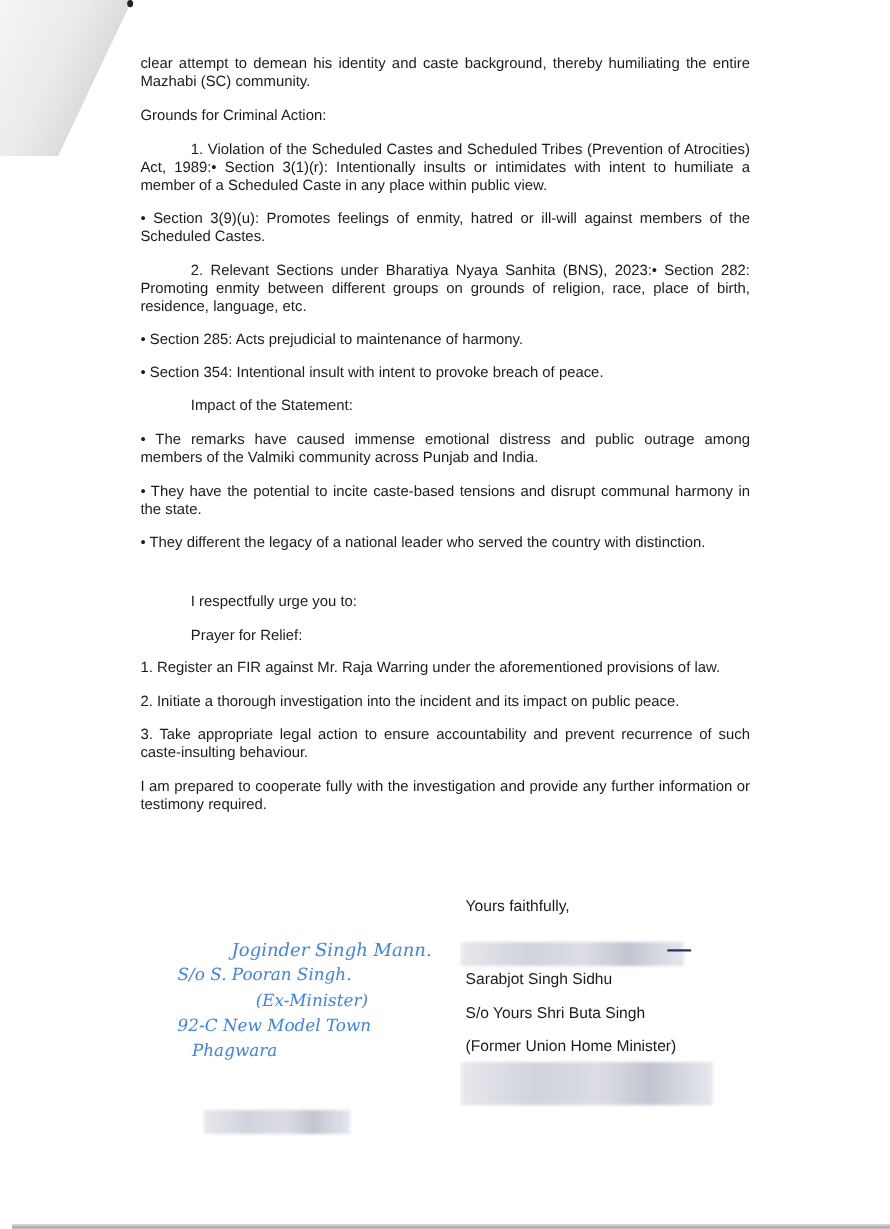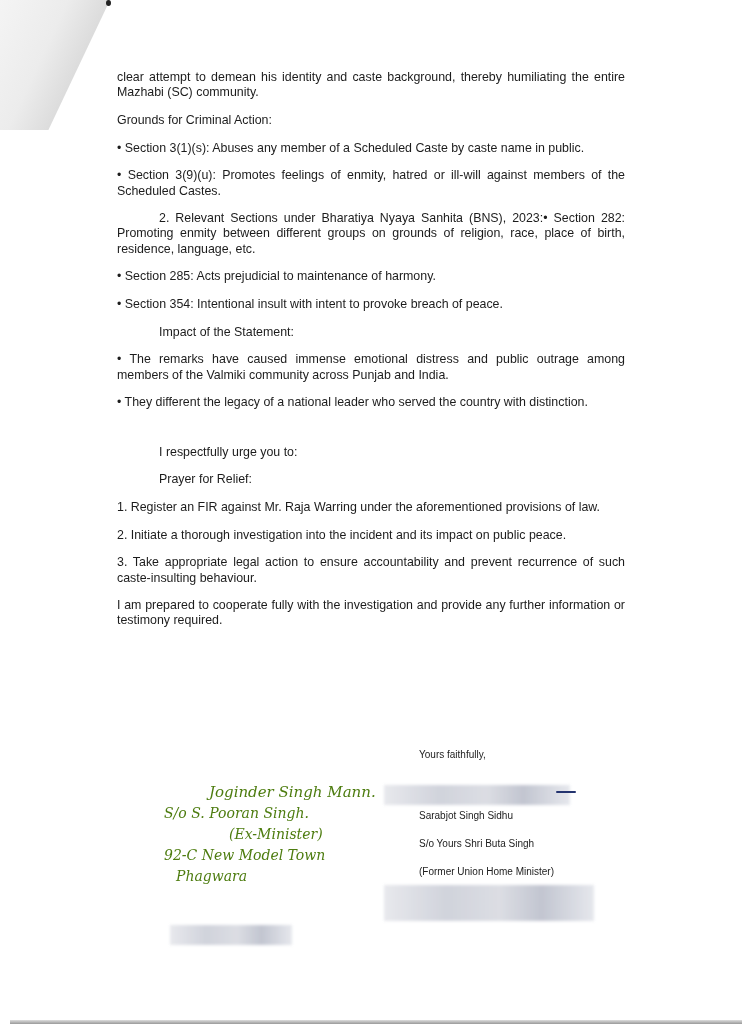--- a/index.html
+++ b/index.html
@@ -9,64 +9,65 @@
     font-family: "Liberation Sans", sans-serif;
     color: #1c1c1c;
   }
   .page-fold {
     position: absolute; left: 0; top: 0; width: 110px; height: 130px;
     background: linear-gradient(115deg, #f4f4f4 0%, #ececec 40%, #d8d8d8 70%, rgba(255,255,255,0) 72%);
     clip-path: polygon(0 0, 100% 0, 44% 100%, 0 100%);
   }
   .fold-dot { position:absolute; left:106px; top:0; width:5px; height:6px; border-radius:50%; background:#222; }
   .doc {
-    position: absolute; left: 117px; top: 70px; width: 508px;
+    position: absolute; left: 117px; top: 46px; width: 508px;
     font-size: 12.4px; line-height: 15.2px;
   }
   .doc p { margin: 0 0 12.5px 0; text-align: justify; }
   .indent { text-indent: 42px; }
   .indent-block { padding-left: 42px; }
   .sig-right {
-    position: absolute; left: 388px; top: 747px; font-size: 10px; line-height: 15px; margin-left: 31px;
+    position: absolute; left: 388px; top: 747px; font-size: 13px; line-height: 15px;
   }
   .sig-right div { margin-bottom: 13px; }
   .sig-right .name { margin-top: 46px; }
   .blur {
     position: absolute;
     background: linear-gradient(90deg, #e4e5ea, #c9ccd6 30%, #d6d8df 55%, #b8bcc9 75%, #e2e4ea);
     filter: blur(1.5px);
     opacity: .85;
   }
   .handwriting {
-    position: absolute; left: 164px; top: 782px;
+    position: absolute; left: 148px; top: 782px;
     font-family: "DejaVu Serif", serif; font-style: italic;
-    color: #4d7c0f; font-size: 14px; line-height: 21px;
+    color: #3b82f6; font-size: 14px; line-height: 21px;
   }
   .handwriting .l0 { margin-left: 45px; font-size: 15px; }
   .handwriting .l2 { margin-left: 12px; text-align: center; }
   .handwriting .l4 { margin-left: 12px; }
   .pen-stroke { position:absolute; height:2px; background:#24346f; border-radius:1px; }
   .bottom-shadow { position:absolute; left:10px; right:0; top:1020px; height:4px; background:linear-gradient(#ddd,#999); }
 </style>
 </head>
 <body>
 
 <div class="page-fold"></div>
 <div class="fold-dot"></div>
 
 <div class="doc">
   <p>clear attempt to demean his identity and caste background, thereby humiliating the entire Mazhabi (SC) community.</p>
   <p>Grounds for Criminal Action:</p>
-  <p>• Section 3(1)(s): Abuses any member of a Scheduled Caste by caste name in public.</p>
+  <p class="indent">1. Violation of the Scheduled Castes and Scheduled Tribes (Prevention of Atrocities) Act, 1989:• Section 3(1)(r): Intentionally insults or intimidates with intent to humiliate a member of a Scheduled Caste in any place within public view.</p>
   <p>• Section 3(9)(u): Promotes feelings of enmity, hatred or ill-will against members of the Scheduled Castes.</p>
   <p class="indent">2. Relevant Sections under Bharatiya Nyaya Sanhita (BNS), 2023:• Section 282: Promoting enmity between different groups on grounds of religion, race, place of birth, residence, language, etc.</p>
   <p>• Section 285: Acts prejudicial to maintenance of harmony.</p>
   <p>• Section 354: Intentional insult with intent to provoke breach of peace.</p>
   <p class="indent-block">Impact of the Statement:</p>
   <p>• The remarks have caused immense emotional distress and public outrage among members of the Valmiki community across Punjab and India.</p>
+  <p>• They have the potential to incite caste-based tensions and disrupt communal harmony in the state.</p>
   <p style="margin-bottom:34px">• They different the legacy of a national leader who served the country with distinction.</p>
   <p class="indent-block">I respectfully urge you to:</p>
   <p class="indent-block">Prayer for Relief:</p>
   <p>1. Register an FIR against Mr. Raja Warring under the aforementioned provisions of law.</p>
   <p>2. Initiate a thorough investigation into the incident and its impact on public peace.</p>
   <p>3. Take appropriate legal action to ensure accountability and prevent recurrence of such caste-insulting behaviour.</p>
   <p>I am prepared to cooperate fully with the investigation and provide any further information or testimony required.</p>
 </div>
 
 <div class="sig-right">

